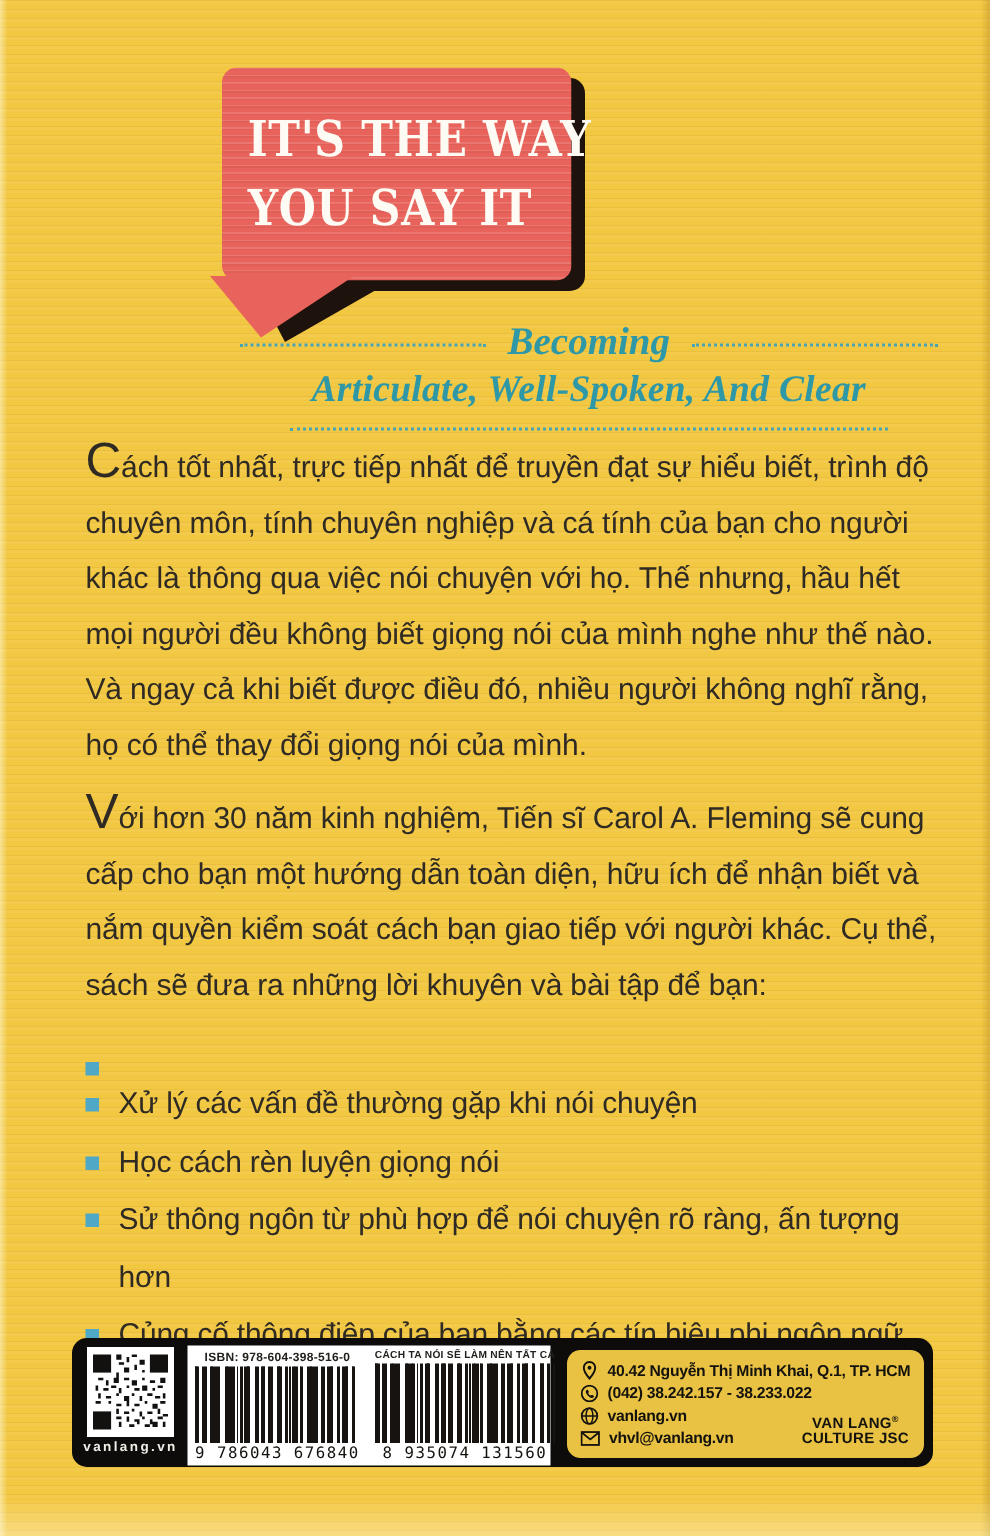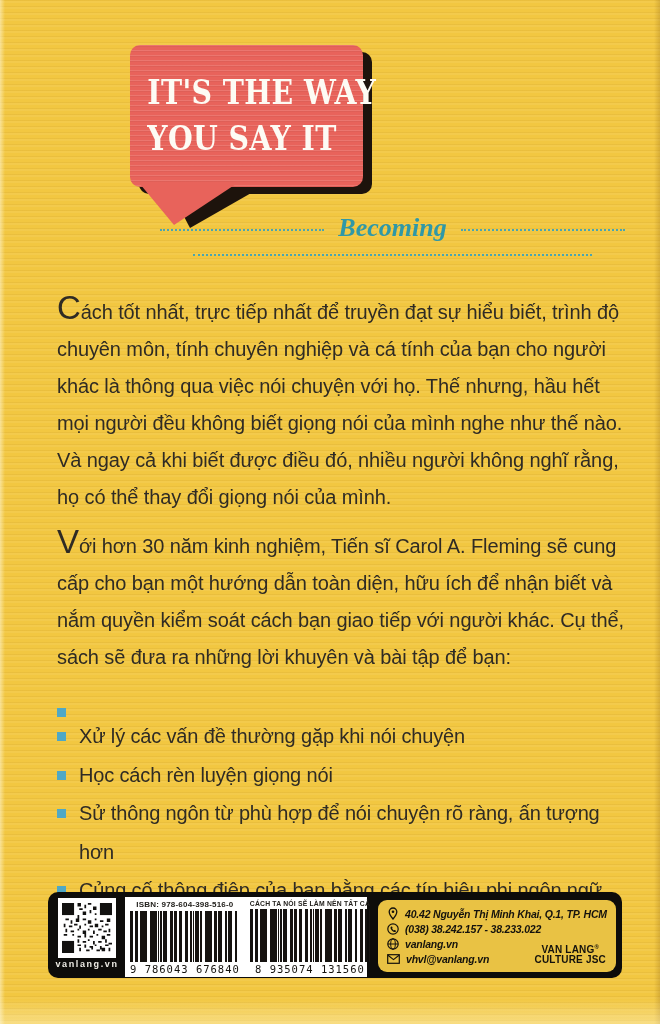--- a/index.html
+++ b/index.html
@@ -11,21 +11,21 @@
     background:
       linear-gradient(90deg, rgba(255,248,216,.55), rgba(255,248,216,0) 5px),
       linear-gradient(0deg, rgba(255,246,205,.45), rgba(255,246,205,0) 26px),
       linear-gradient(270deg, rgba(120,80,10,.22), rgba(120,80,10,0) 6px),
       repeating-linear-gradient(180deg, rgba(140,95,18,.08) 0 1px, rgba(255,255,255,.06) 1px 3px, rgba(140,95,18,0) 3px 6px),
       #f2c741;
   }
 
   
   .bubble {
-    position:absolute; left:130px; top:45px; width:233px; height:142px;
+    position:absolute; left:148px; top:45px; width:233px; height:142px;
     background:
       repeating-linear-gradient(180deg, rgba(255,255,255,.12) 0 1px, rgba(0,0,0,.04) 1px 2px, rgba(255,255,255,0) 2px 5px),
       #e8635b;
     border-radius:10px;
     box-shadow:9px 7px 0 #1d130c;
   }
   .bubble-text {
     padding:25px 0 0 20px;
     font-family:"DejaVu Serif", serif;
     font-weight:700; font-size:33px; line-height:46px;
@@ -91,21 +91,21 @@
   .strip-gray { width:123px; background:#9d9c98; }
   .strip-tan { width:11px; background:#c0a361; }
   .strip-price {
     flex:1; background:#0b0b09; color:#fff; font-weight:bold; font-size:14.5px;
     display:flex; align-items:center; justify-content:center; white-space:nowrap; letter-spacing:.2px;
   }
   .contact {
     position:absolute; left:330px; top:8px; width:238px; height:72px;
     background:#e9c244; border-radius:9px; padding:6px 8px 5px 9px; color:#14120d;
   }
-  .c-row { display:flex; align-items:center; gap:6px; height:15px;font-style:italic; }
+  .c-row { display:flex; align-items:center; gap:6px; height:15px; }
   .c-row svg { flex:none; }
   .c-text { font-size:10.5px; font-weight:bold; letter-spacing:-.2px; white-space:nowrap; }
   .company {
     position:absolute; right:10px; bottom:7px; text-align:center;
     font-size:10px; font-weight:800; line-height:10px; letter-spacing:.2px;
   }
   .company sup { font-size:6px; vertical-align:4px; }
 </style>
 </head>
 <body>
@@ -120,20 +120,21 @@
   </div>
   <svg class="tail" width="130" height="46" viewBox="0 0 130 46">
     <polygon points="30,2 122,4 52,44" fill="#1d130c"></polygon>
     <polygon points="2,0 98,0 36,41" fill="#e8635b"></polygon>
   </svg>
 
   <div class="subtitle">
     <div class="subtitle-row">
       <span class="subtitle-line1">Becoming</span>
     </div>
+    <div class="subtitle-line2">Articulate, Well-Spoken, And Clear</div>
     <div class="subtitle-rule"></div>
   </div>
 
   <div class="copy">
     <p class="lead">Cách tốt nhất, trực tiếp nhất để truyền đạt sự hiểu biết, trình độ chuyên môn, tính chuyên nghiệp và cá tính của bạn cho người khác là thông qua việc nói chuyện với họ. Thế nhưng, hầu hết mọi người đều không biết giọng nói của mình nghe như thế nào. Và ngay cả khi biết được điều đó, nhiều người không nghĩ rằng, họ có thể thay đổi giọng nói của mình.</p>
     <p class="lead">Với hơn 30 năm kinh nghiệm, Tiến sĩ Carol A. Fleming sẽ cung cấp cho bạn một hướng dẫn toàn diện, hữu ích để nhận biết và nắm quyền kiểm soát cách bạn giao tiếp với người khác. Cụ thể, sách sẽ đưa ra những lời khuyên và bài tập để bạn:</p>
     <ul class="benefits">
       <li>
           <span class="sq"></span>
         </li>
@@ -196,21 +197,21 @@
           <path d="M6 1C3.8 1 2.2 2.7 2.2 4.8 2.2 7.6 6 12 6 12s3.8-4.4 3.8-7.2C9.8 2.7 8.2 1 6 1z" fill="none" stroke="#14120d" stroke-width="1.3"></path>
           <circle cx="6" cy="4.8" r="1.3" fill="#14120d"></circle>
         </svg>
         <span class="c-text">40.42 Nguyễn Thị Minh Khai, Q.1, TP. HCM</span>
       </div>
       <div class="c-row">
         <svg width="12" height="12" viewBox="0 0 12 12">
           <circle cx="6" cy="6" r="5.2" fill="none" stroke="#14120d" stroke-width="1.2"></circle>
           <path d="M3.6 4.2c.4-.9 1.2-1 1.5-.4l.4.8c.2.4-.1.8-.4 1 .3.8 1 1.5 1.7 1.8.2-.3.6-.6 1-.4l.8.4c.6.3.5 1.1-.4 1.5-1.8.7-5.3-2.9-4.6-4.7z" fill="#14120d"></path>
         </svg>
-        <span class="c-text">(038) 38.242.157 - 38.233.022</span>
+        <span class="c-text">(042) 38.242.157 - 38.233.022</span>
       </div>
       <div class="c-row">
         <svg width="12" height="12" viewBox="0 0 12 12">
           <circle cx="6" cy="6" r="5.2" fill="none" stroke="#14120d" stroke-width="1.2"></circle>
           <ellipse cx="6" cy="6" rx="2.3" ry="5.2" fill="none" stroke="#14120d" stroke-width="1"></ellipse>
           <line x1="0.8" y1="6" x2="11.2" y2="6" stroke="#14120d" stroke-width="1"></line>
         </svg>
         <span class="c-text">vanlang.vn</span>
       </div>
       <div class="c-row">

